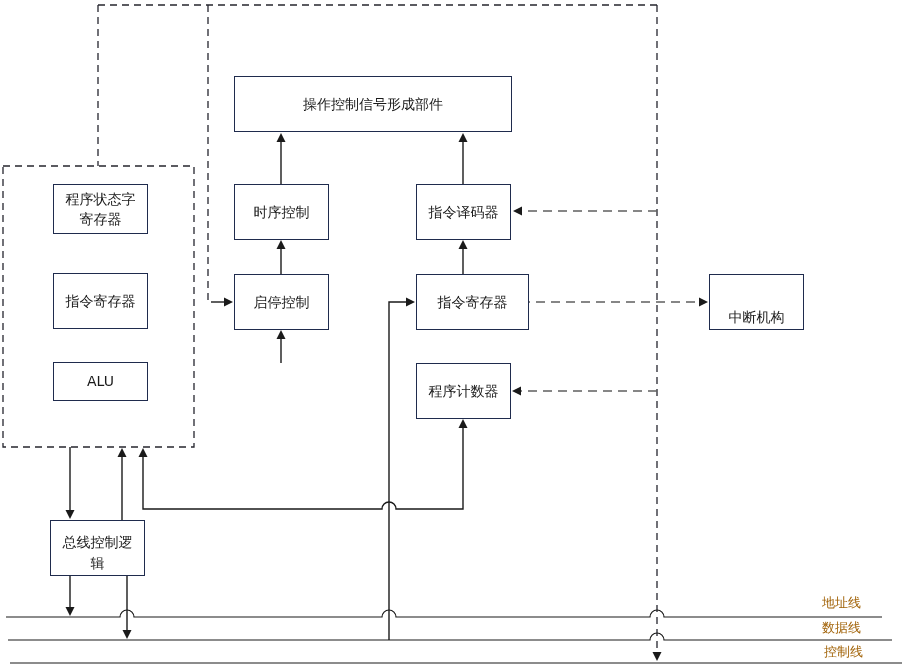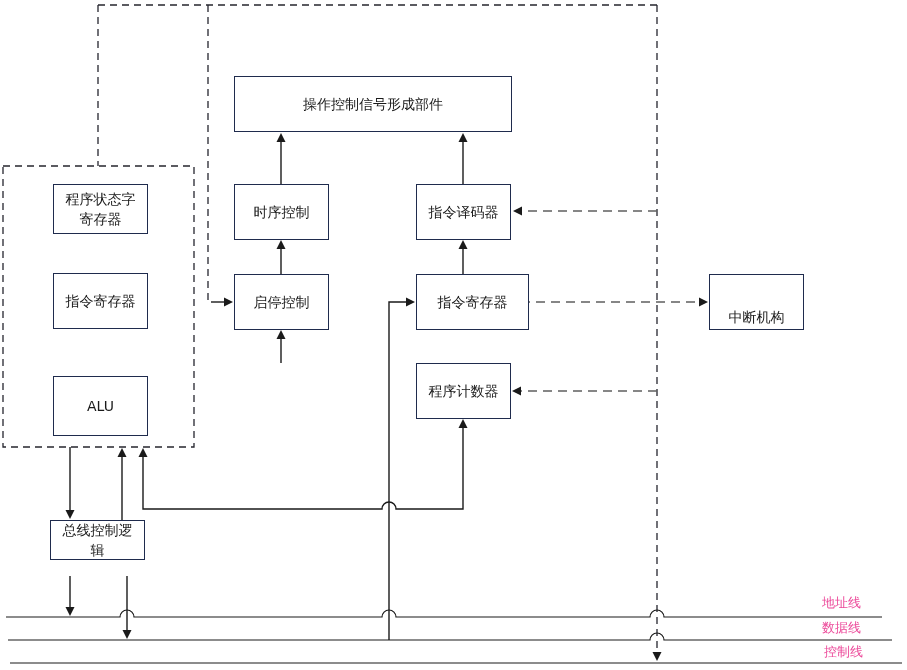--- a/index.html
+++ b/index.html
@@ -10,21 +10,21 @@
   }
   svg.wires { position:absolute; left:0; top:0; }
   .box {
     position:absolute; box-sizing:border-box;
     border:1.5px solid #1f2b4d; background:#ffffff;
     display:flex; align-items:center; justify-content:center;
     text-align:center; font-size:14px; color:#1a1a1a; line-height:1.45;
     padding:2px 5px;
   }
   .bus-label {
-    position:absolute; font-size:13px; color:#ec4899; white-space:nowrap;
+    position:absolute; font-size:13px; color:#a16207; white-space:nowrap;
   }
 </style>
 </head>
 <body>
 
 <div class="canvas">
 
   <svg class="wires" width="907" height="670" viewBox="0 0 907 670">
 
     <g stroke="#26262e" stroke-width="1.3" fill="none" stroke-dasharray="7 5">
@@ -114,25 +114,25 @@
   </div>
 
   <div class="box" style="left:53px; top:184px; width:95px; height:50px;">
     <span>程序状态字寄存器</span>
   </div>
 
   <div class="box" style="left:53px; top:273px; width:95px; height:56px;">
     <span>指令寄存器</span>
   </div>
 
-  <div class="box" style="left:53px; top:376px; width:95px; height:60px;">
+  <div class="box" style="left:53px; top:362px; width:95px; height:39px;">
     <span>ALU</span>
   </div>
 
-  <div class="box" style="left:50px; top:520px; width:95px; height:40px;">
+  <div class="box" style="left:50px; top:520px; width:95px; height:56px;align-items:flex-end;">
     <span>总线控制逻辑</span>
   </div>
 
   <div class="bus-label" style="left:822px; top:594px;">地址线</div>
   <div class="bus-label" style="left:822px; top:619px;">数据线</div>
   <div class="bus-label" style="left:824px; top:643px;">控制线</div>
 
 </div>
 
 </body></html>

